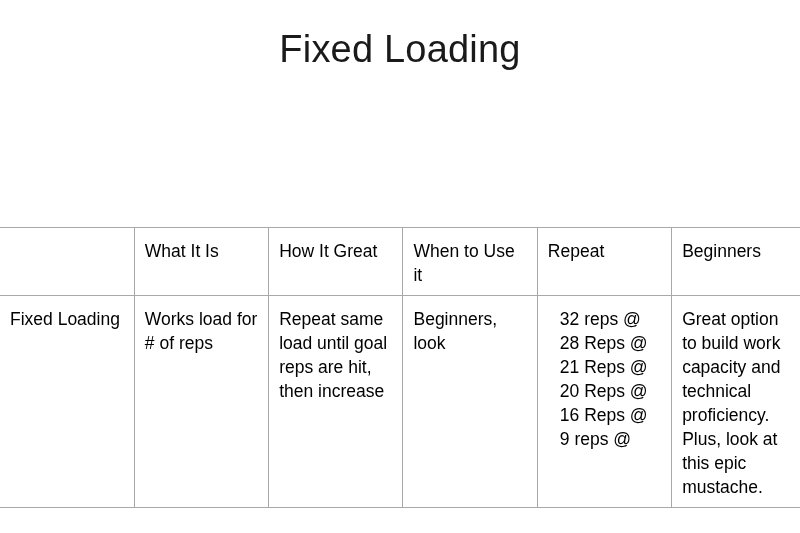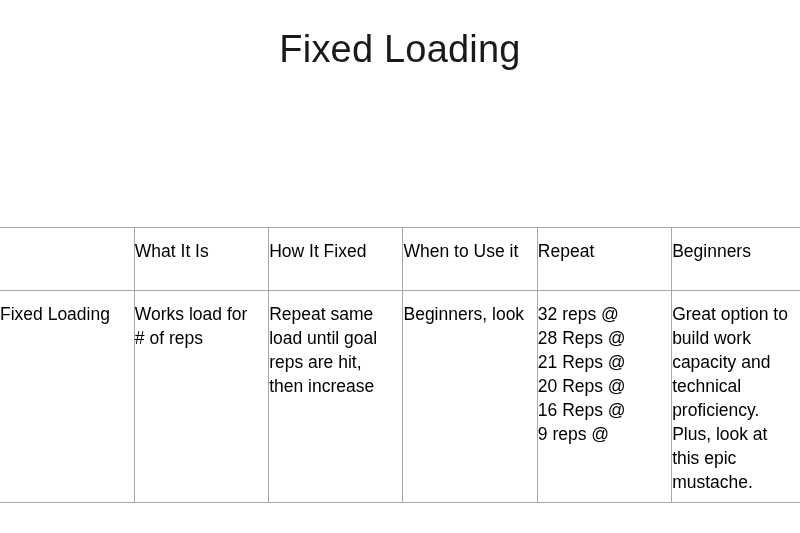--- a/index.html
+++ b/index.html
@@ -47,21 +47,21 @@
   table.matrix {
     border-collapse: collapse;
     table-layout: fixed;
     width: 806px;
     border-top: 1px solid #a8a8a8;
     border-bottom: 1px solid #a8a8a8;
   }
 
   table.matrix td {
     vertical-align: top;
-    padding: 11px 9px 8px 0;
+    padding: 11px 9px 8px 10px;
     font-size: 17.5px;
     line-height: 24px;
     color: #000000;
     border-left: 1px solid #a8a8a8;
     border-bottom: 1px solid #a8a8a8;
     word-wrap: break-word;
     overflow-wrap: break-word;
   }
 
   table.matrix td.first-col {
@@ -72,20 +72,21 @@
     height: 43px;
   }
 
   table.matrix tr.body-row td {
     height: 180px;
   }
 
   .cell-line {
     display: block;
     white-space: nowrap;
+    margin-left: 12px;
   }
 
   .cell-text {
     display: block;
   }
 
   .empty-cell {
     display: block;
     min-height: 1px;
   }
@@ -101,21 +102,21 @@
     <table class="matrix">
       <tbody>
         <tr class="header-row">
           <td class="first-col">
             <span class="empty-cell"></span>
           </td>
           <td>
             <span class="cell-text">What It Is</span>
           </td>
           <td>
-            <span class="cell-text">How It Fixed</span>
+            <span class="cell-text">How It Great</span>
           </td>
           <td>
             <span class="cell-text">When to Use it</span>
           </td>
           <td>
             <span class="cell-text">Repeat</span>
           </td>
           <td>
             <span class="cell-text">Beginners</span>
           </td>

